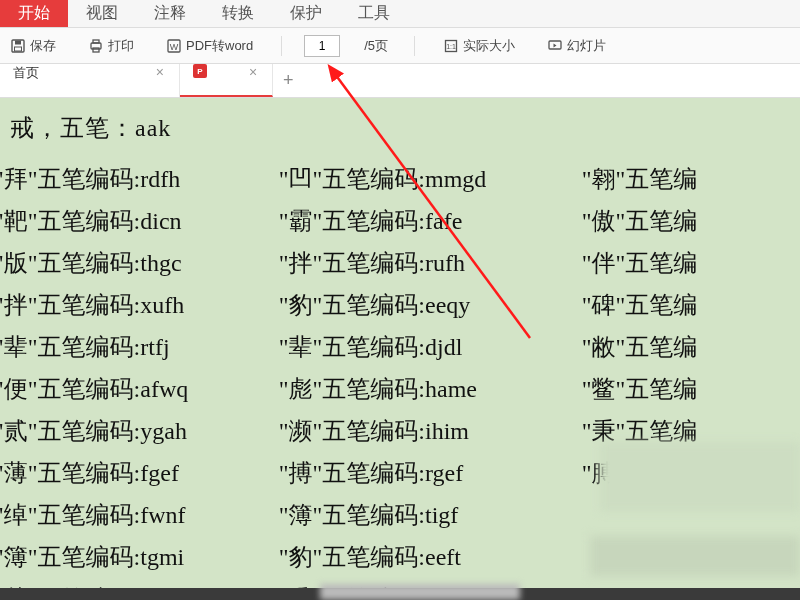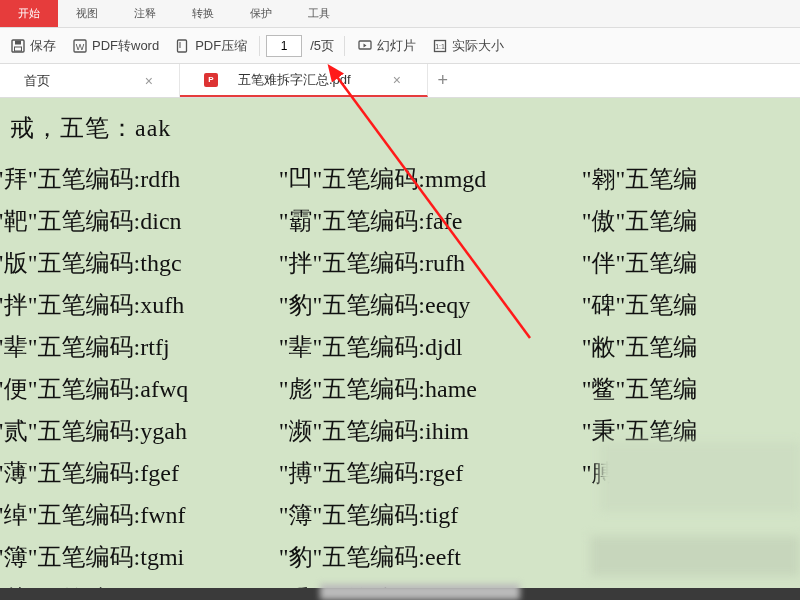--- a/index.html
+++ b/index.html
@@ -19,40 +19,40 @@
     align-items: center;
     height: 28px;
     background: #f6f6f6;
     border-bottom: 1px solid #ddd;
   }
   .menutabs .tab {
     padding: 0 18px;
     height: 100%;
     display: flex;
     align-items: center;
-    font-size: 11px;
+    font-size: 16px;
     color: #555;
     cursor: pointer;
   }
   .menutabs .tab.active {
     background: #e63c3c;
     color: #fff;
   }
 
   
   .toolbar {
     display: flex;
     align-items: center;
     height: 36px;
     padding: 0 4px;
     border-bottom: 1px solid #ddd;
     background: #fafafa;
     font-size: 13px;
     color: #444;
-    gap: 4px;
+    gap: 20px;
     white-space: nowrap;
   }
   .tb-item {
     display: flex;
     align-items: center;
     gap: 4px;
     padding: 0 6px;
     height: 100%;
     cursor: pointer;
   }
@@ -84,23 +84,22 @@
   .filetabs {
     display: flex;
     align-items: center;
     height: 34px;
     border-bottom: 1px solid #ddd;
     background: #fff;
     font-size: 13px;
   }
   .filetab {
     display: flex;
-    align-items: center;
     gap: 20px;
-    padding: 0 24px;
+    padding: 0 13px;
     height: 100%;
     border-right: 1px solid #e6e6e6;
     position: relative;
   }
   .filetab.active {
     border-bottom: 2px solid #e63c3c;
   }
   .filetab .close {
     font-size: 14px;
     color: #999;
@@ -232,67 +231,67 @@
           <rect x="2" y="2" width="12" height="12" rx="1" fill="none" stroke="#555" stroke-width="1.4"></rect>
           <rect x="5" y="2.5" width="6" height="4" fill="#555"></rect>
           <rect x="4.5" y="9" width="7" height="4" fill="none" stroke="#555"></rect>
         </svg>
     </span>
     <span>保存</span>
   </div>
   <div class="tb-item">
     <span class="tb-icon">
       <svg viewBox="0 0 16 16">
+          <rect x="3" y="5" width="10" height="6" rx="1" fill="none" stroke="#555" stroke-width="1.3"></rect>
+          <rect x="5" y="2" width="6" height="3" fill="none" stroke="#555" stroke-width="1.3"></rect>
+          <rect x="5" y="10" width="6" height="4" fill="none" stroke="#555" stroke-width="1.3"></rect>
+        </svg>
+    </span>
+    <span>打印</span>
+  </div>
+  <div class="tb-item">
+    <span class="tb-icon">
+      <svg viewBox="0 0 16 16">
           <rect x="2" y="2" width="12" height="12" rx="1" fill="none" stroke="#555" stroke-width="1.3"></rect>
           <text x="8" y="12" text-anchor="middle" font-size="9" fill="#555" font-family="Arial">W</text>
         </svg>
     </span>
     <span>PDF转word</span>
-  </div>
-  <div class="tb-item">
-    <span class="tb-icon">
-      <svg viewBox="0 0 16 16">
-          <rect x="2.5" y="2" width="9" height="12" rx="1" fill="none" stroke="#555" stroke-width="1.3"></rect>
-          <path d="M4 5h2M4 7h2M4 9h2" stroke="#555" stroke-width="1"></path>
-        </svg>
-    </span>
-    <span>PDF压缩</span>
   </div>
   <div class="tb-sep"></div>
   <input class="page-input" value="1" style="">
   <span class="page-total">/5页</span>
   <div class="tb-sep"></div>
   <div class="tb-item">
     <span class="tb-icon">
       <svg viewBox="0 0 16 16">
+          <rect x="2.5" y="2.5" width="11" height="11" fill="none" stroke="#555" stroke-width="1.3"></rect>
+          <text x="8" y="11" text-anchor="middle" font-size="7" fill="#555">1:1</text>
+        </svg>
+    </span>
+    <span>实际大小</span>
+  </div>
+  <div class="tb-item">
+    <span class="tb-icon">
+      <svg viewBox="0 0 16 16">
           <rect x="2" y="3" width="12" height="8" rx="1" fill="none" stroke="#555" stroke-width="1.3"></rect>
           <path d="M6.5 5.5v4l3-2z" fill="#555"></path>
         </svg>
     </span>
     <span>幻灯片</span>
-  </div>
-  <div class="tb-item">
-    <span class="tb-icon">
-      <svg viewBox="0 0 16 16">
-          <rect x="2.5" y="2.5" width="11" height="11" fill="none" stroke="#555" stroke-width="1.3"></rect>
-          <text x="8" y="11" text-anchor="middle" font-size="7" fill="#555">1:1</text>
-        </svg>
-    </span>
-    <span>实际大小</span>
   </div>
 </div>
 
 <div class="filetabs">
   <div class="filetab filetab-first">
     <span>首页</span>
     <span class="close">×</span>
   </div>
   <div class="filetab active">
     <span class="pdfglyph">P</span>
-    <span>五笔难拆字汇总.pdf</span>
     <span class="close" style="margin-left:20px;">×</span>
   </div>
   <div class="plus-tab">+</div>
 </div>
 
 <div class="doc">
   <div class="doc-header">戒，五笔：aak</div>
   <div class="columns">
     <div class="column c1" id="col1">
         <div class="entry">"拜"五笔编码:rdfh</div>

